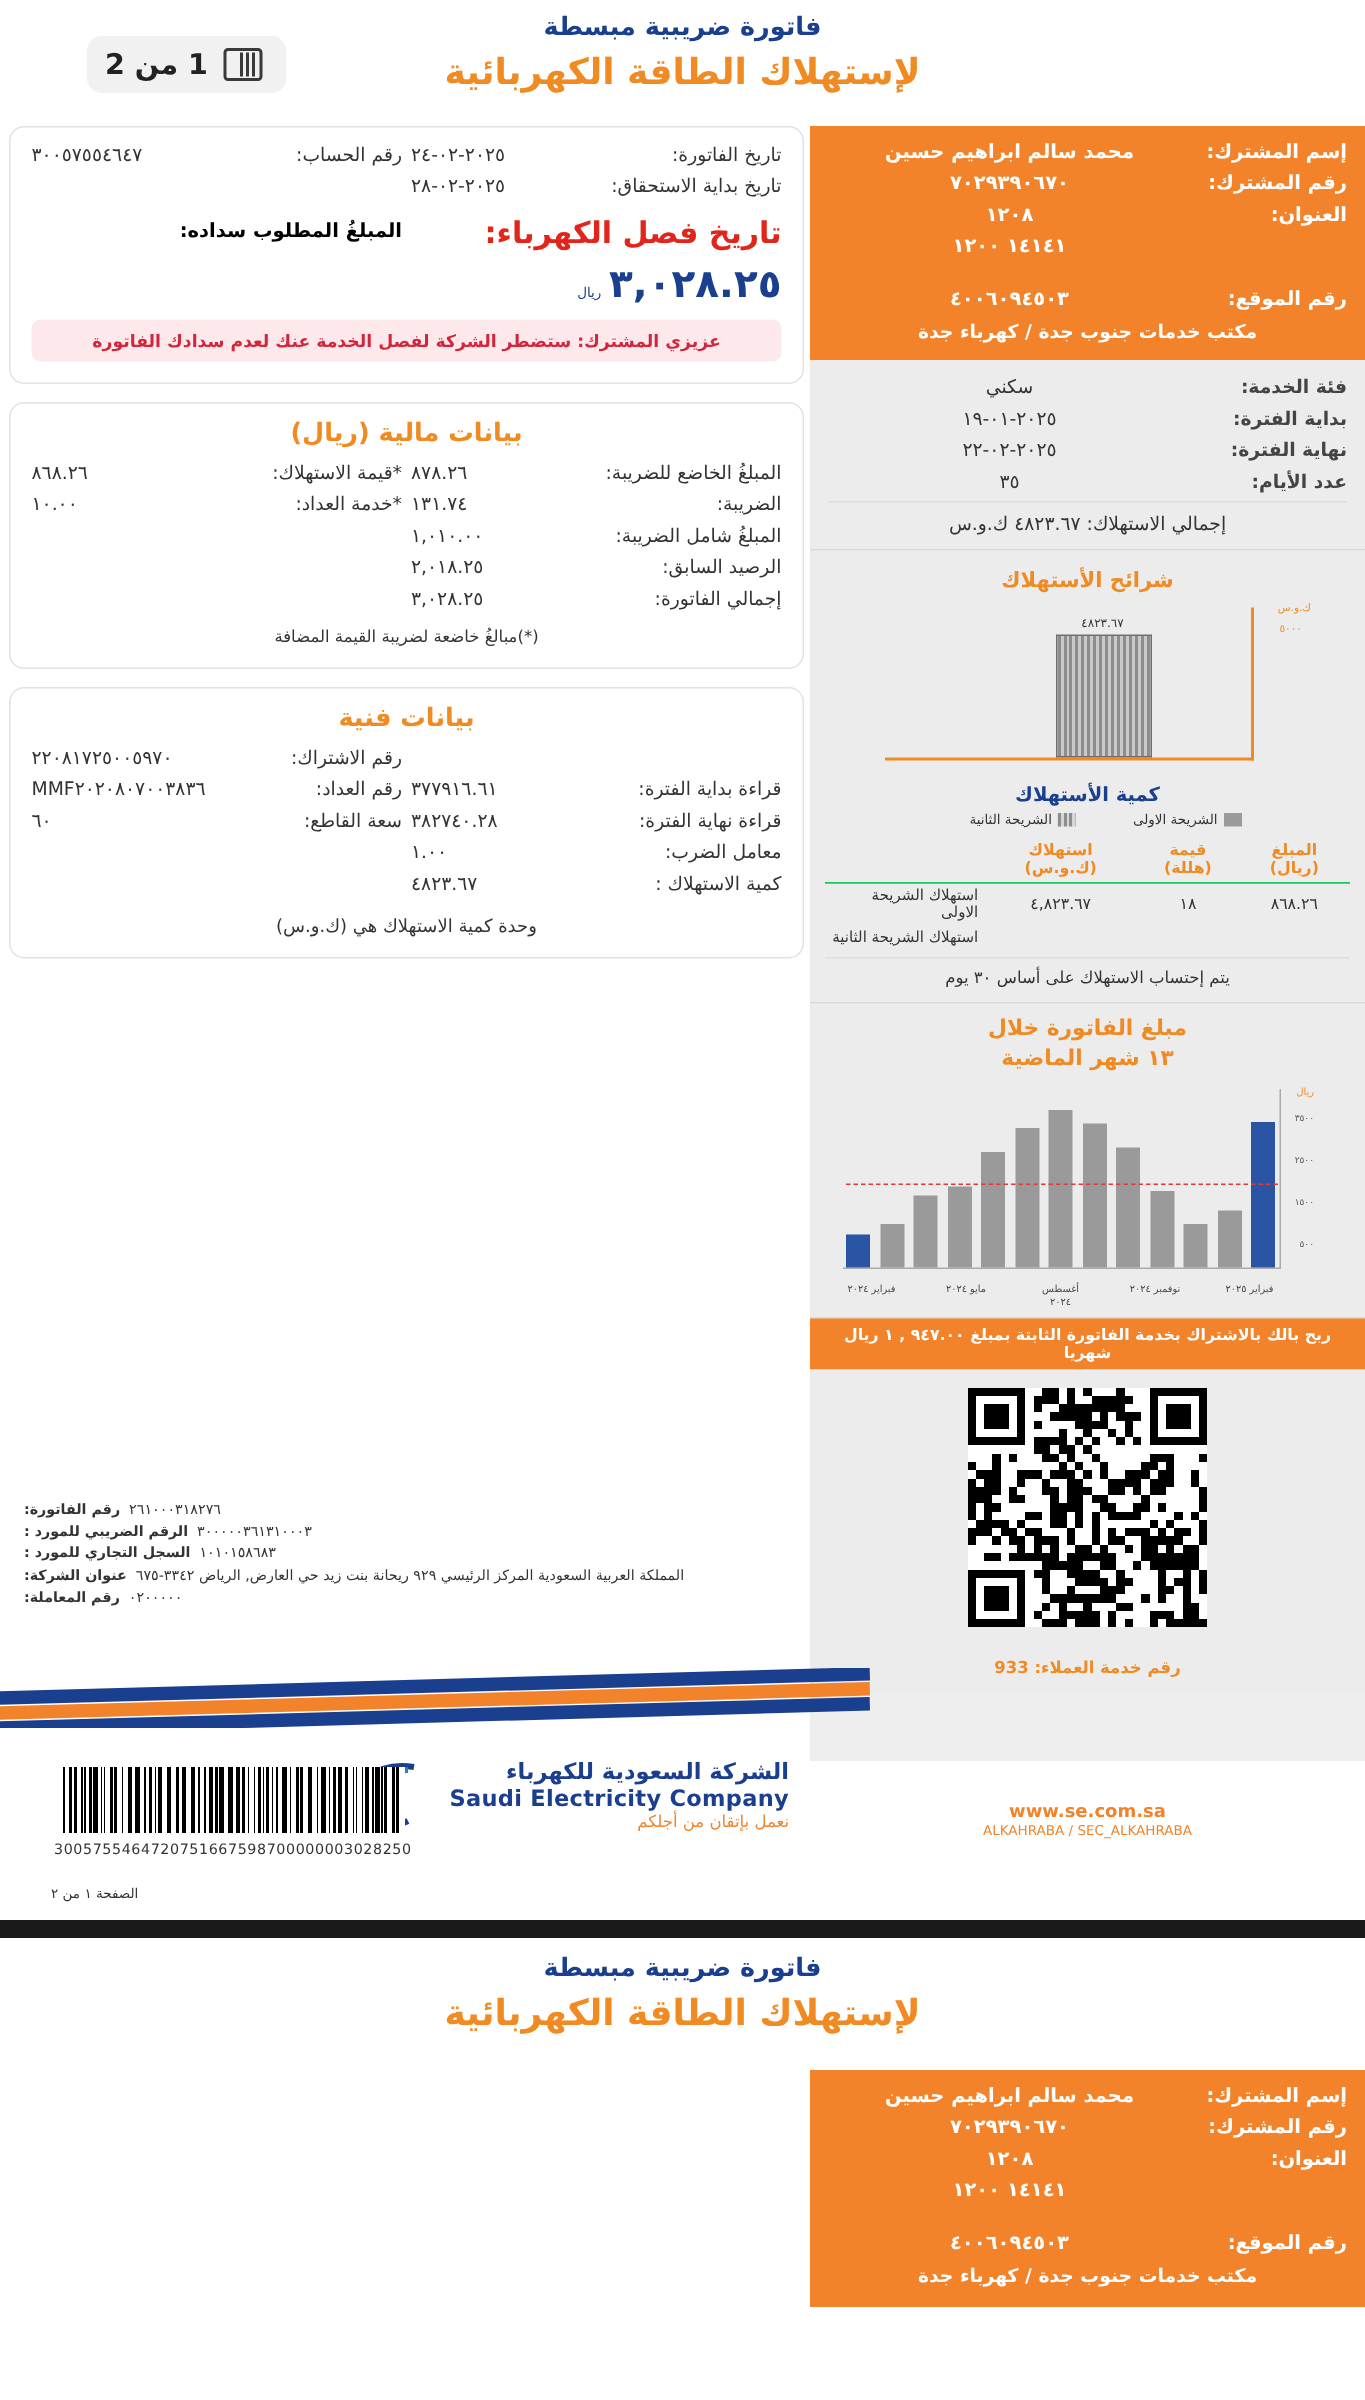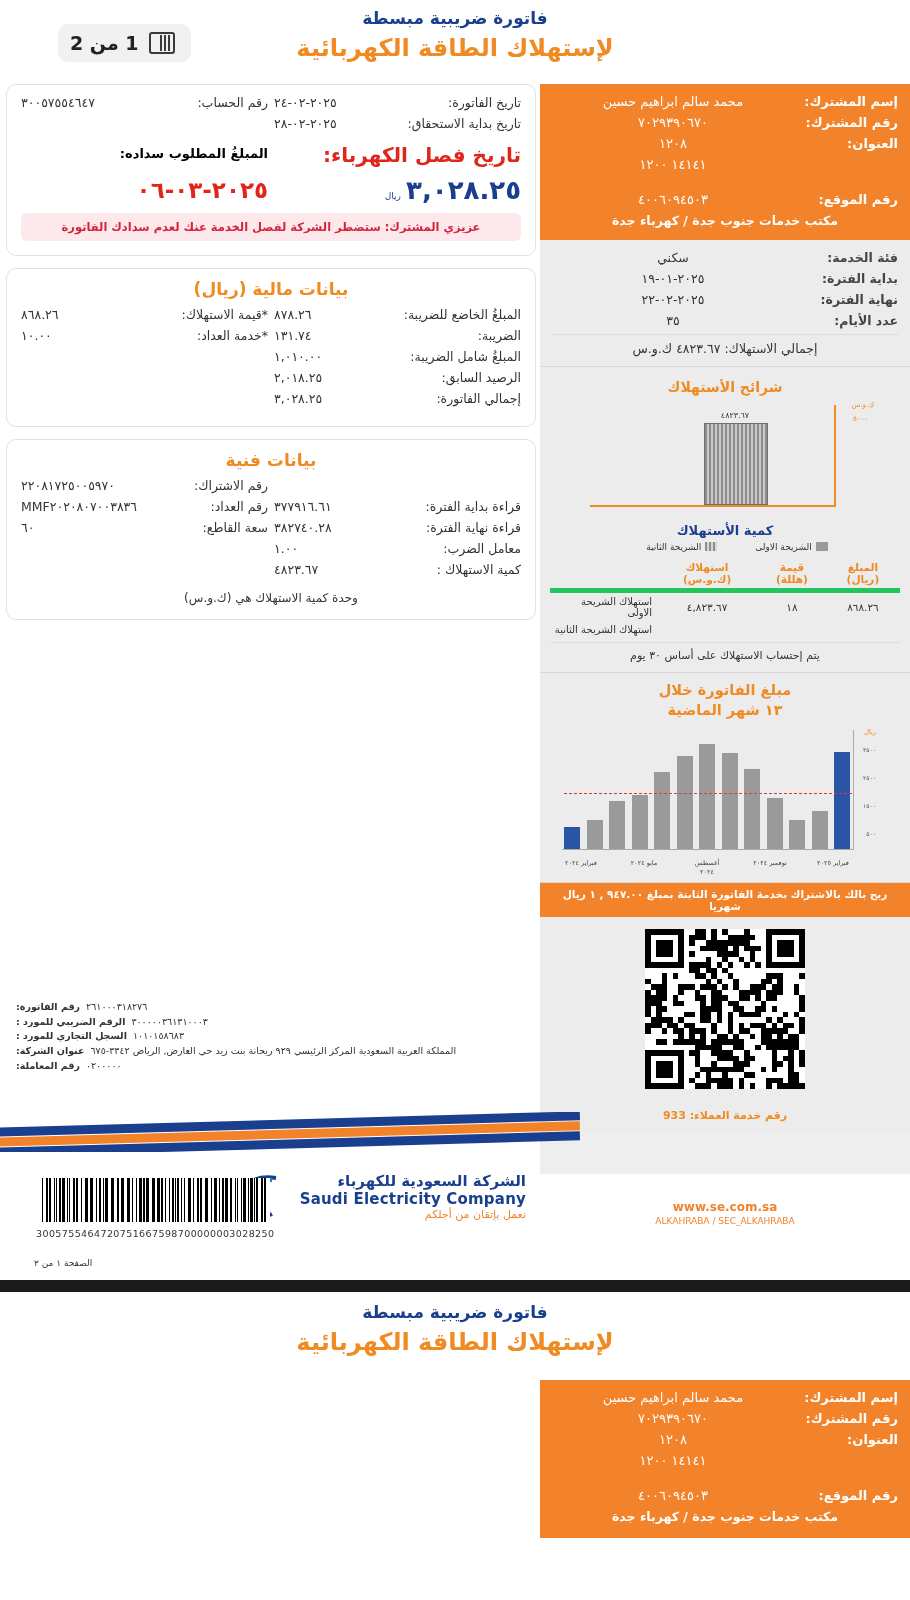--- a/index.html
+++ b/index.html
@@ -51,21 +51,21 @@
   
   .right-col {
     position: absolute; top: 84px; right: 0; width: 370px; height: 1090px;
     background: #eeeeee;
   }
   .cust-box {
     background: #f2832a; color: #fff; padding: 10px 12px 12px 12px;
   }
   .cust-row { display: flex; justify-content: flex-start; font-size: 13px; margin-bottom: 6px; }
   .cust-row .lbl { font-weight: bold; width: 104px; text-align: right; }
-  .cust-row .val { font-weight: normal; flex: 1; text-align: center; }
+  .cust-row .val { font-weight: bold; flex: 1; text-align: center; }
   .cust-row.sub .val { text-align: center; }
   .cust-sep { height: 14px; }
   .cust-office {
     text-align: center; font-size: 12.5px; font-weight: bold; margin-top: 6px;
   }
 
   .svc-box { background: #ececec; padding: 10px 12px; border-bottom: 1px solid #d8d8d8; }
   .svc-row { display: flex; font-size: 12.5px; color: #333; margin-bottom: 6px; }
   .svc-row .lbl { width: 104px; text-align: right; font-weight: bold; color: #444; }
   .svc-row .val { flex: 1; text-align: center; }
@@ -96,21 +96,21 @@
   }
   .slices-sub { color: #1b3f8f; font-size: 13px; font-weight: bold; text-align: center; margin: 2px 0 4px; }
   .legend { display: flex; justify-content: center; gap: 14px; font-size: 9px; color: #333; margin-bottom: 6px; }
   .legend .item { display: flex; align-items: flex-start; gap: 4px; margin-left: 24px; }
   .legend .sw { width: 12px; height: 9px; display: inline-block; }
   .legend .sw1 { background: #9a9a9a; }
   .legend .sw2 { background: repeating-linear-gradient(90deg,#8d8d8d 0 2px,#d6d6d6 2px 4px); }
 
   .slice-table { width: 100%; border-collapse: collapse; font-size: 10.5px; color: #333; }
   .slice-table th {
-    color: #f08a22; font-weight: bold; font-size: 10.5px; padding: 3px 4px; border-bottom: 5px solid #22c55e;
+    color: #f08a22; font-weight: bold; font-size: 10.5px; padding: 3px 4px; border-bottom: 1px solid #22c55e;
   }
   .slice-table td { padding: 3px 4px; text-align: center; }
   .slice-table td.rowlab { text-align: right; font-size: 10px; color: #333; }
   .slice-note { text-align: center; font-size: 11px; color: #333; padding: 6px 0 2px; border-top: 1px solid #ddd; margin-top: 4px;}
 
   .hist-box { background: #ececec; padding: 8px 10px 4px; border-bottom: 1px solid #d8d8d8; }
   .hist-title { color: #f08a22; font-size: 14.5px; font-weight: bold; text-align: center; line-height: 1.35; }
   .hist-chart { position: relative; height: 150px; margin: 8px 6px 0; }
   .hist-chart .hy { position: absolute; right: 40px; top: 2px; bottom: 28px; width: 1px; background: #aaa; }
   .hist-chart .hx { position: absolute; right: 40px; left: 6px; bottom: 28px; height: 1px; background: #aaa; }
@@ -816,21 +816,20 @@
       </div>
       <div class="two-col" style="margin-top:6px;">
         <div><span class="big-red">تاريخ فصل الكهرباء:</span></div>
         <div><span class="lbl" style="font-size:13px;font-weight:bold;">المبلغُ المطلوب سداده:</span></div>
       </div>
       <div class="two-col" style="margin-top:8px;align-items:center;">
         <div>
           <span class="big-amount">٣,٠٢٨.٢٥</span>
           <span class="riyal-tag">ريال</span>
         </div>
-        <div><span class="big-red" style="font-size:23px;">٢٠٢٥-٠٣-٠٦</span></div>
       </div>
       <div class="warn">عزيزي المشترك: ستضطر الشركة لفصل الخدمة عنك لعدم سدادك الفاتورة</div>
     </div>
 
     <div class="card">
       <div class="card-title">بيانات مالية (ريال)</div>
       <div class="two-col">
         <div>
           <div class="row2">
             <span class="lbl">المبلغُ الخاضع للضريبة:</span>
@@ -857,20 +856,21 @@
           <div class="row2">
             <span class="lbl">*قيمة الاستهلاك:</span>
             <span class="val">٨٦٨.٢٦</span>
           </div>
           <div class="row2">
             <span class="lbl">*خدمة العداد:</span>
             <span class="val">١٠.٠٠</span>
           </div>
         </div>
       </div>
+      <div class="note-star">(*)مبالغُ خاضعة لضريبة القيمة المضافة</div>
     </div>
 
     <div class="card">
       <div class="card-title">بيانات فنية</div>
       <div class="two-col">
         <div>
           <div class="row2" style="visibility:hidden;">
               <span class="lbl">.</span>
               <span class="val">.</span>
             </div>

